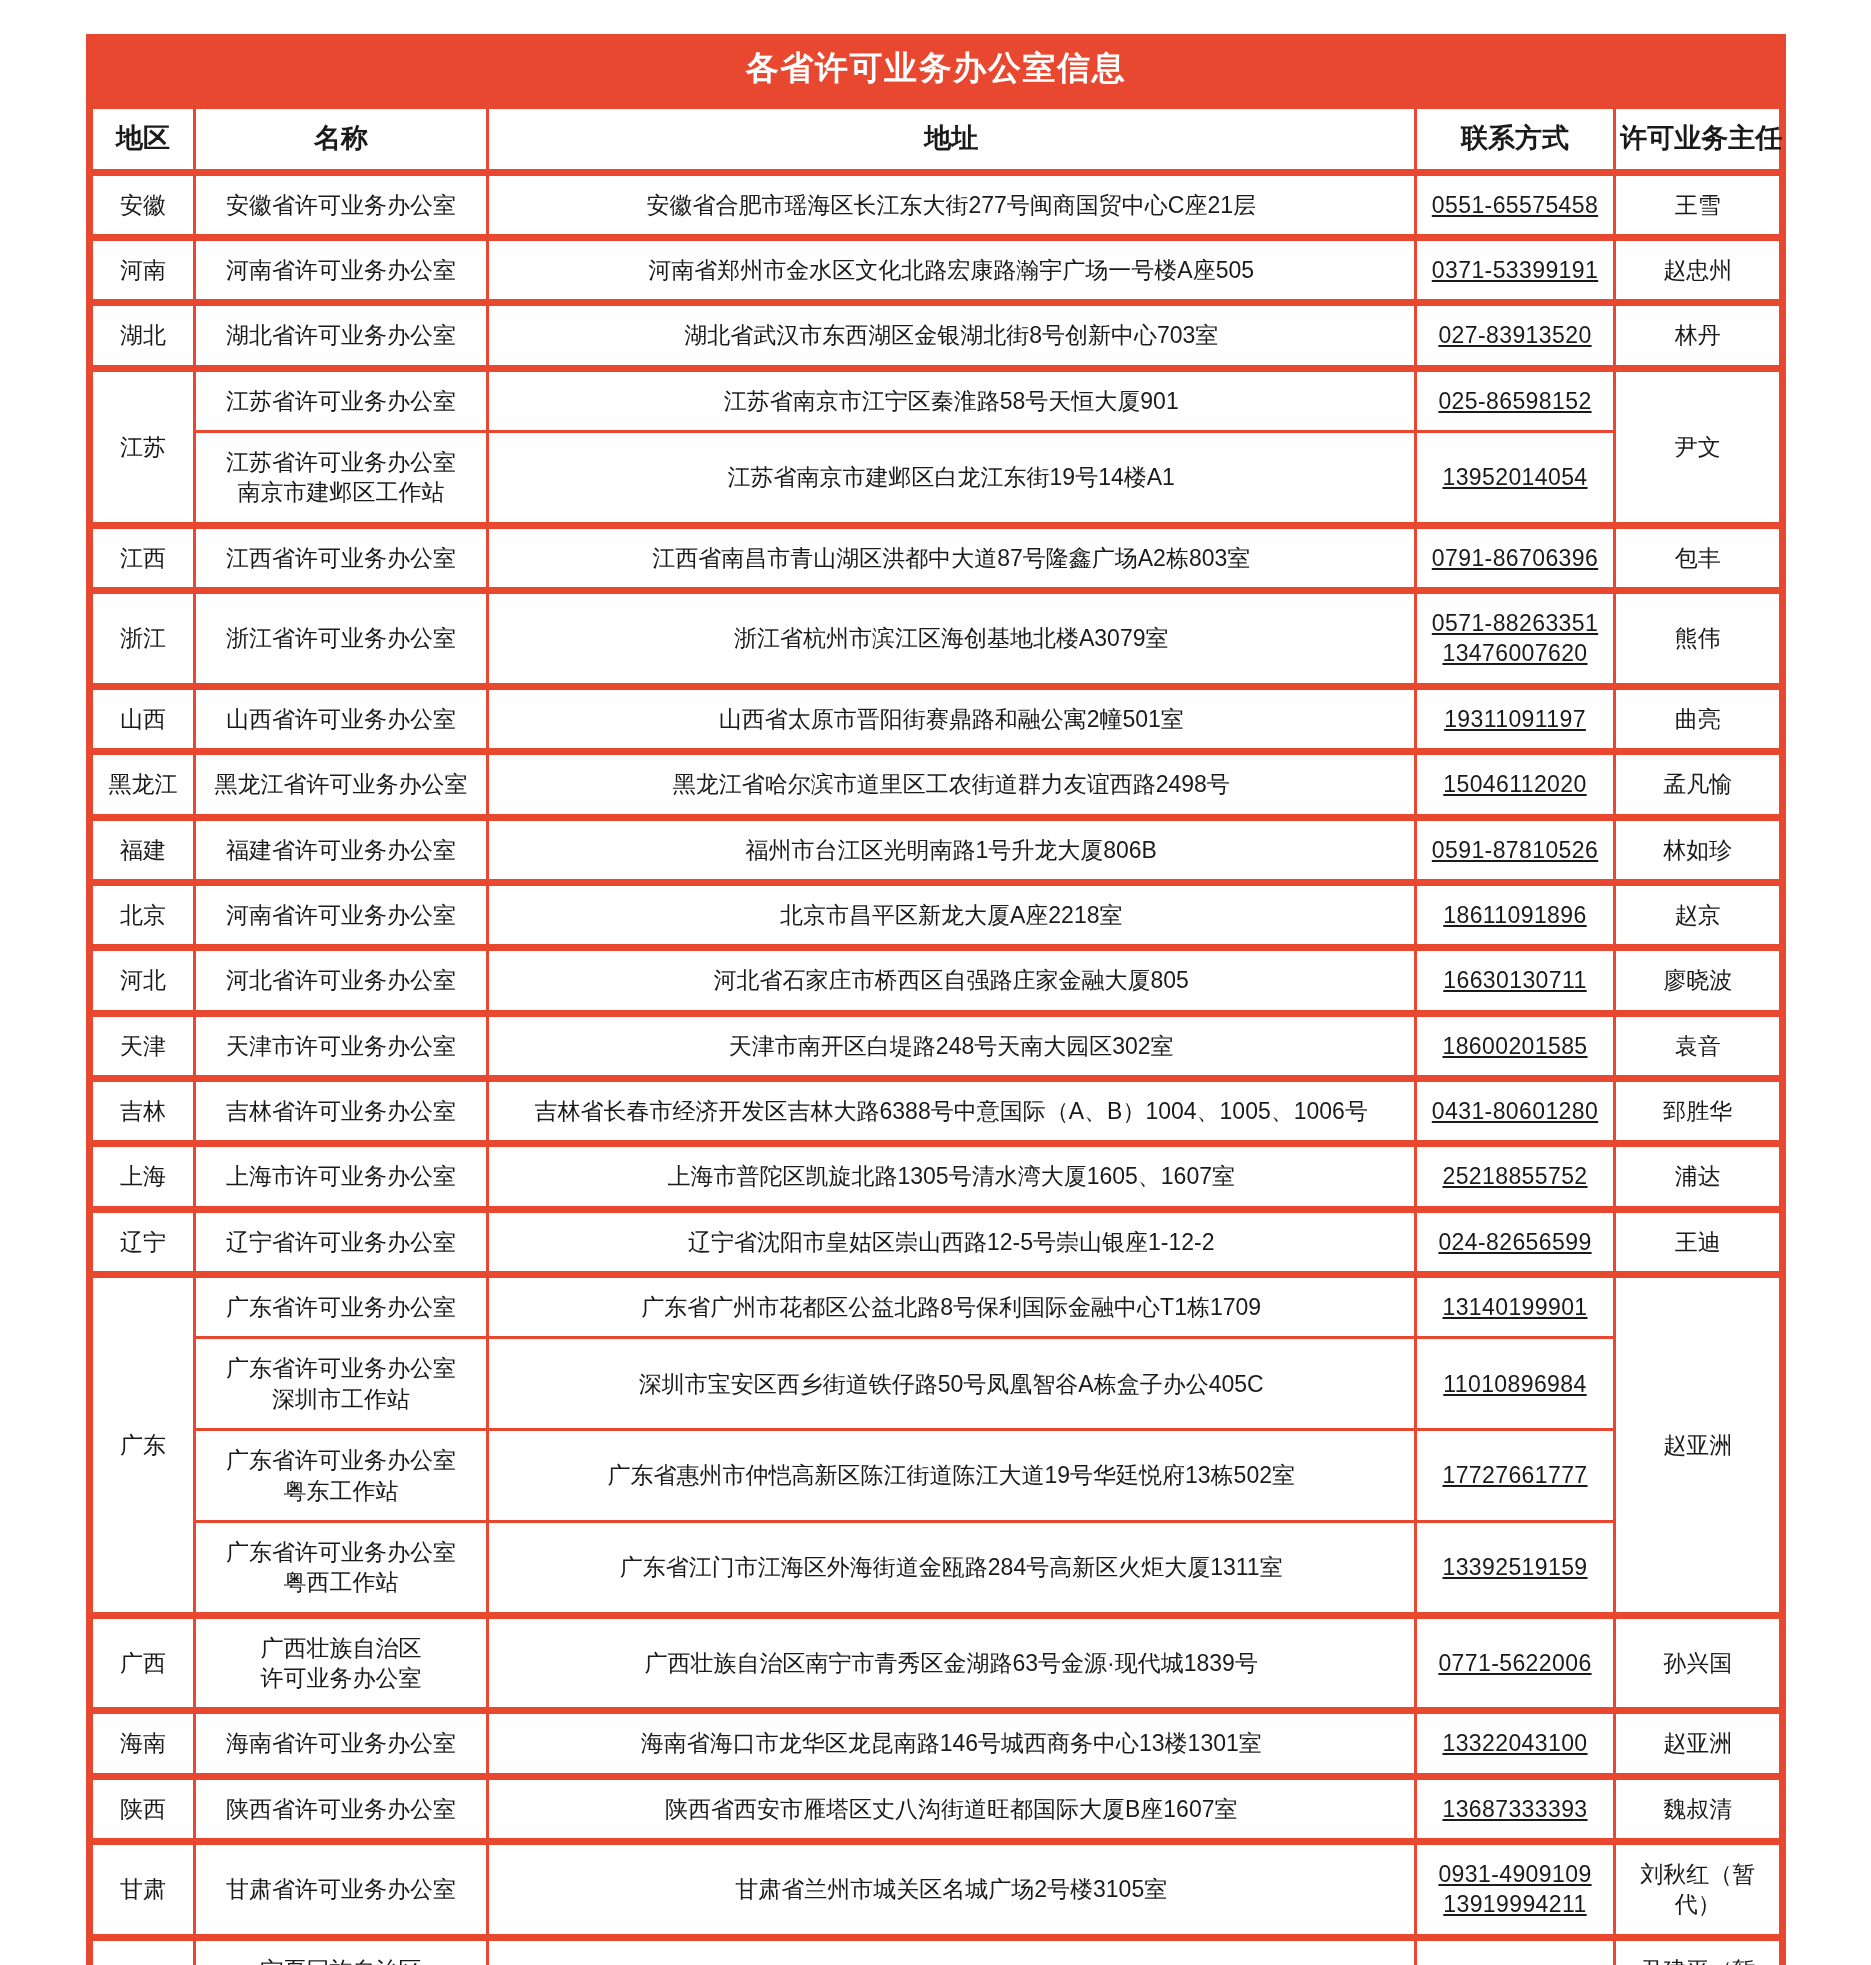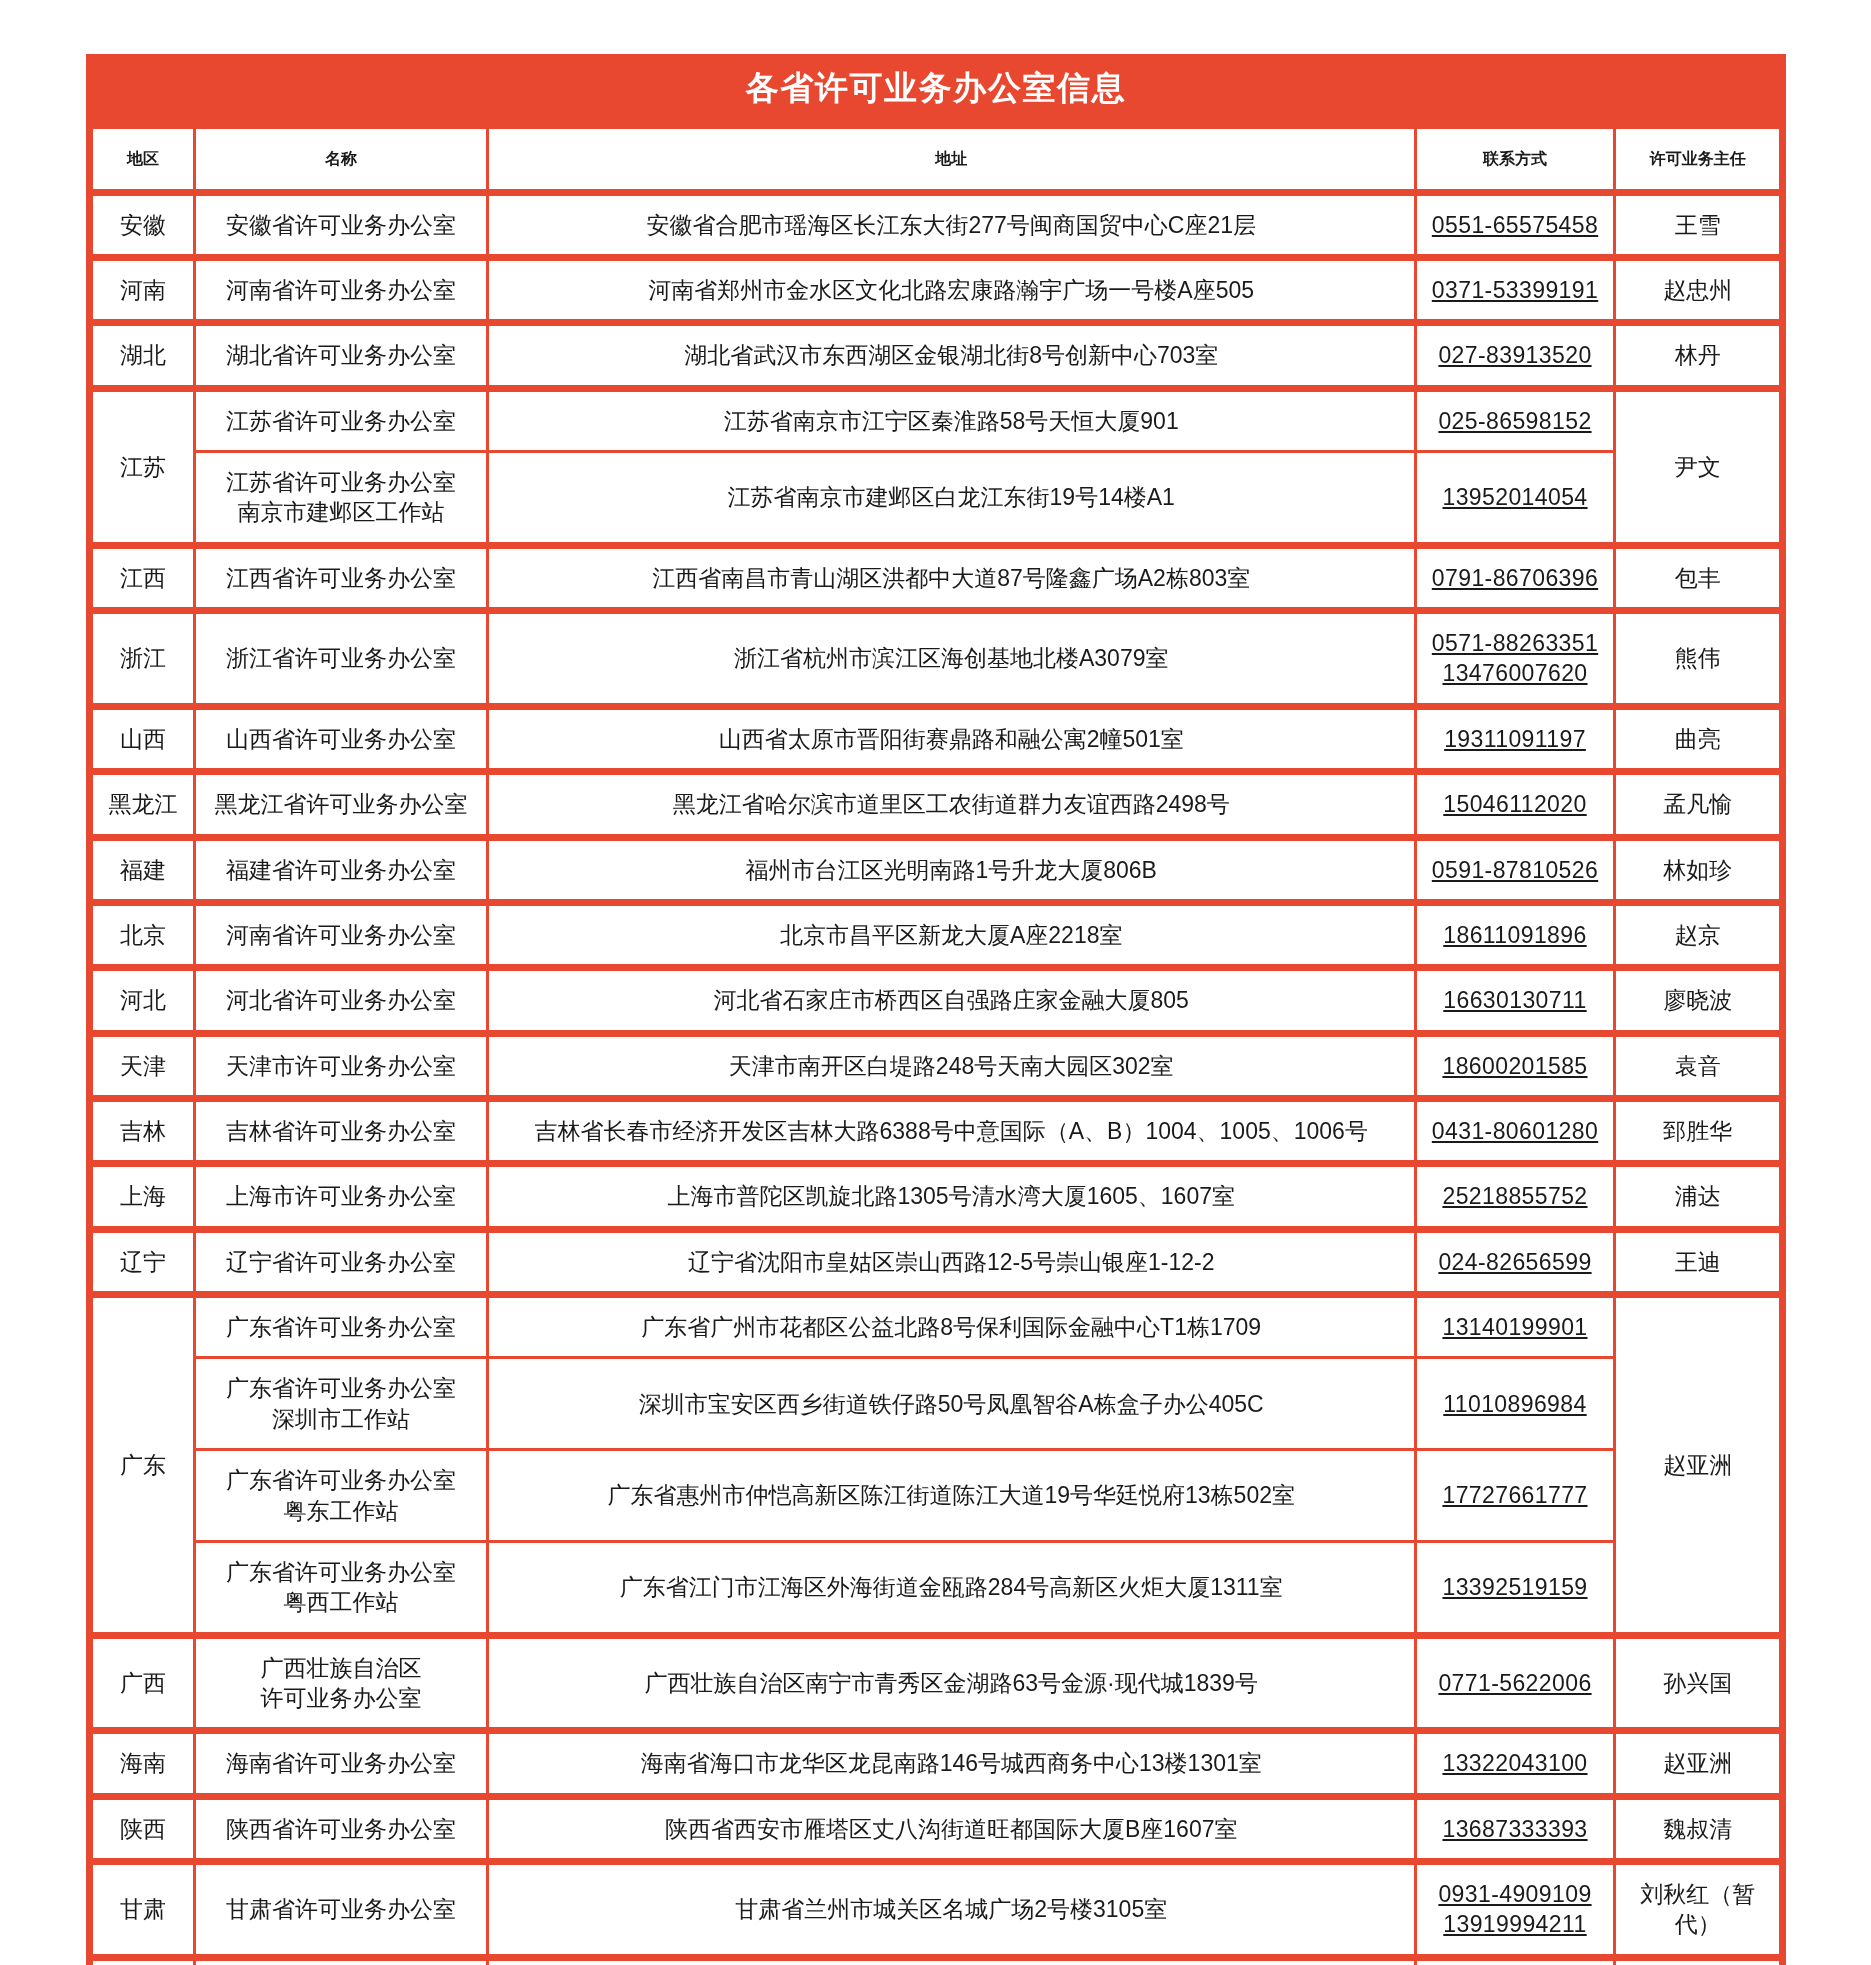--- a/index.html
+++ b/index.html
@@ -12,21 +12,20 @@
   body { width: 1872px; }
   .sheet {
     padding: 34px 86px 27.5px 86px;
   }
   .title-bar {
     background: #E8482F;
     height: 68px;
     display: flex;
     align-items: center;
     justify-content: center;
-    margin-top: 20px;
   }
   .title-bar .title-text {
     color: #ffffff;
     font-size: 33px;
     font-weight: 700;
     letter-spacing: 1.6px;
   }
   table.info-table {
     width: 100%;
     border-collapse: collapse;
@@ -38,21 +37,21 @@
     text-align: center;
     vertical-align: middle;
     font-size: 23px;
     line-height: 1.32;
     padding: 14px 9.4px;
     white-space: pre-line;
     font-weight: 500;
     word-break: break-all;
   }
   .info-table th {
-    font-size: 16px;
+    font-size: 27px;
     font-weight: 700;
     height: 36px;
     white-space: nowrap;
     padding: 11.8px 3.9px;
   }
   .info-table tr.group-start td { border-top-width: 7px; }
   .info-table td.region-cell { font-weight: 400; }
   .info-table td.contact-cell { letter-spacing: 0.4px; text-decoration: underline; }
 </style>
 </head>

